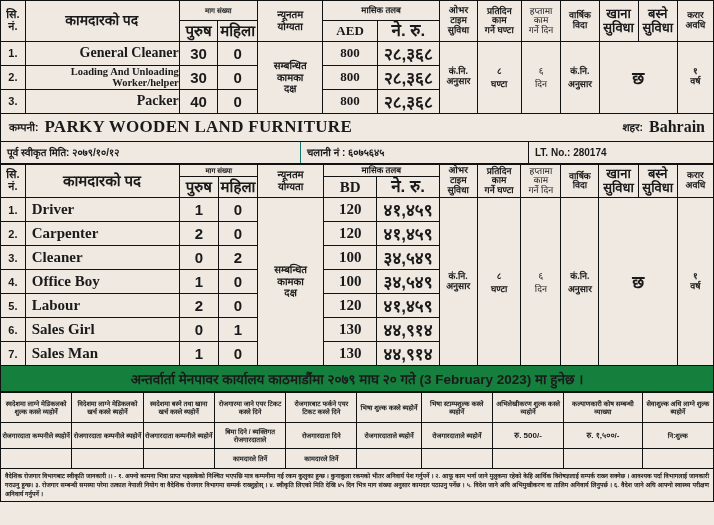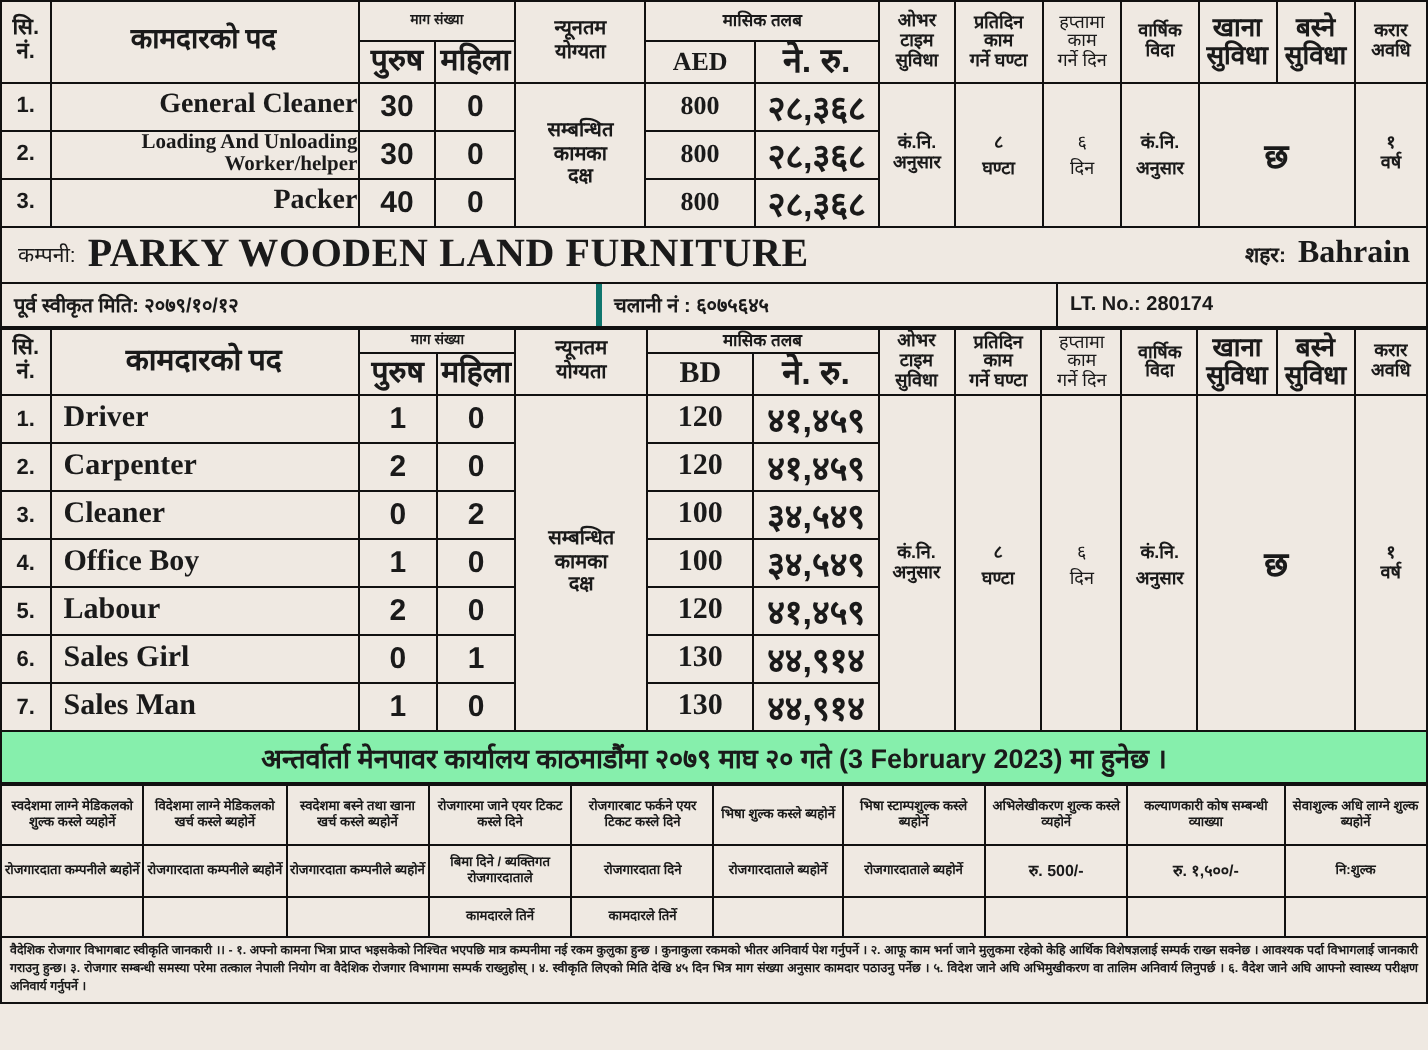--- a/index.html
+++ b/index.html
@@ -35,43 +35,43 @@
   .c4 { width:40px; font-size:9px; font-weight:bold;}
   .c5 { width:40px; font-size:13px; font-weight:bold;}
   .c6 { width:38px; font-size:9px; font-weight:bold; line-height:1.1;}
 
   
   .company {
     border:1px solid #111; border-top:none;
     height:28px; display:flex; align-items:center; padding:0 8px;
     background:#efe9e2;
   }
-  .company .lbl { font-size:10.5px; font-weight:normal; margin-right:6px; }
-  .company .nm { font-size:20px; font-weight:bold; font-family:"Liberation Serif", serif; letter-spacing:.3px; flex:1; }
+  .company .lbl { font-size:10.5px; font-weight:bold; margin-right:6px; }
+  .company .nm { font-size:17px; font-weight:bold; font-family:"Liberation Serif", serif; letter-spacing:.3px; flex:1; }
   .company .city-lbl { font-size:10.5px; font-weight:bold; margin-right:6px; }
   .company .city { font-size:16px; font-weight:bold; font-family:"Liberation Serif", serif; }
 
   .metarow { display:flex; border:1px solid #111; border-top:none; height:22px; }
   .metarow > div { display:flex; align-items:center; font-size:10px; font-weight:bold; padding:0 6px; }
-  .m1 { width:300px; border-right:3px solid #0f766e; }
+  .m1 { width:300px; border-right:1px solid #0f766e; }
   .m2 { width:228px; border-right:1px solid #111; }
   .m3 { flex:1; justify-content:flex-start; font-size:11px; }
 
   
   .blockB .row td { height:21px; }
   .sn2 { width:26px; font-size:11px; font-weight:bold; }
   .post2 { width:166px; text-align:left; padding-left:6px; font-size:15px; font-weight:bold; font-family:"Liberation Serif", serif; }
   .sal-b { width:58px; font-size:15px; font-weight:bold; font-family:"Liberation Serif", serif; }
 
   
   .banner {
     border:1px solid #111; border-top:none;
     height:26px; display:flex; align-items:center; justify-content:center;
     font-size:13.5px; font-weight:bold;
-    background:#86efac;
+    background:#15803d;
   }
 
   
   .fees td { font-size:6.6px; line-height:1.15; padding:2px 1px; font-weight:bold; }
   .fees .r1 td { height:30px; }
   .fees .r2 td { height:26px; }
   .fees .r3 td { height:20px; }
   .fees .big { font-size:8px; }
 
   

